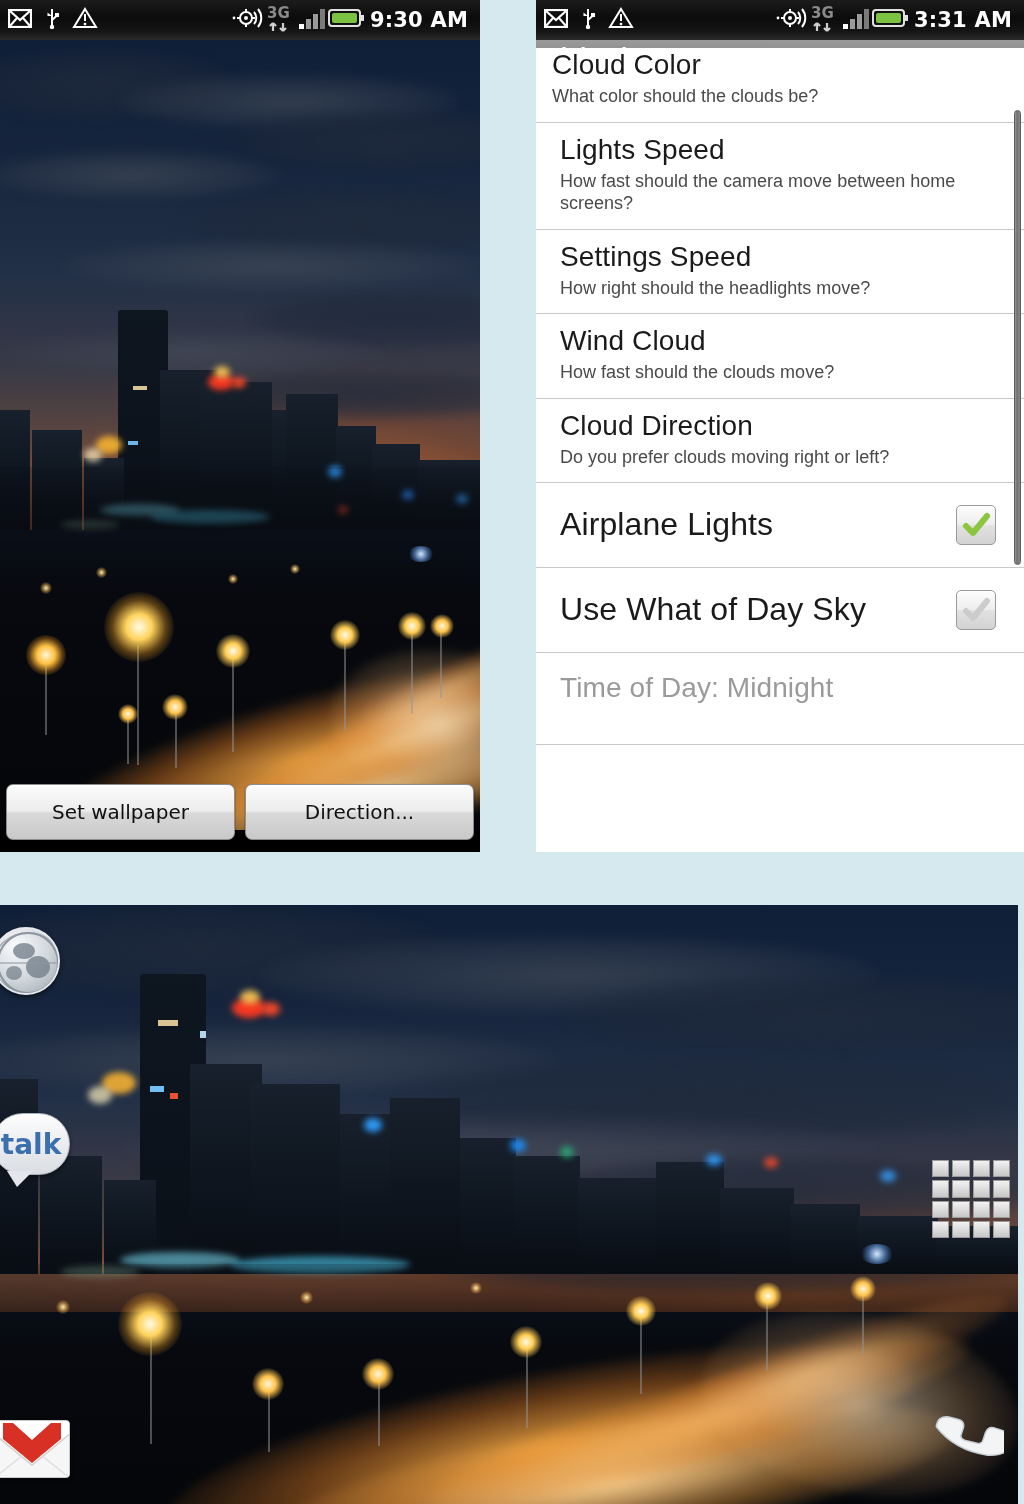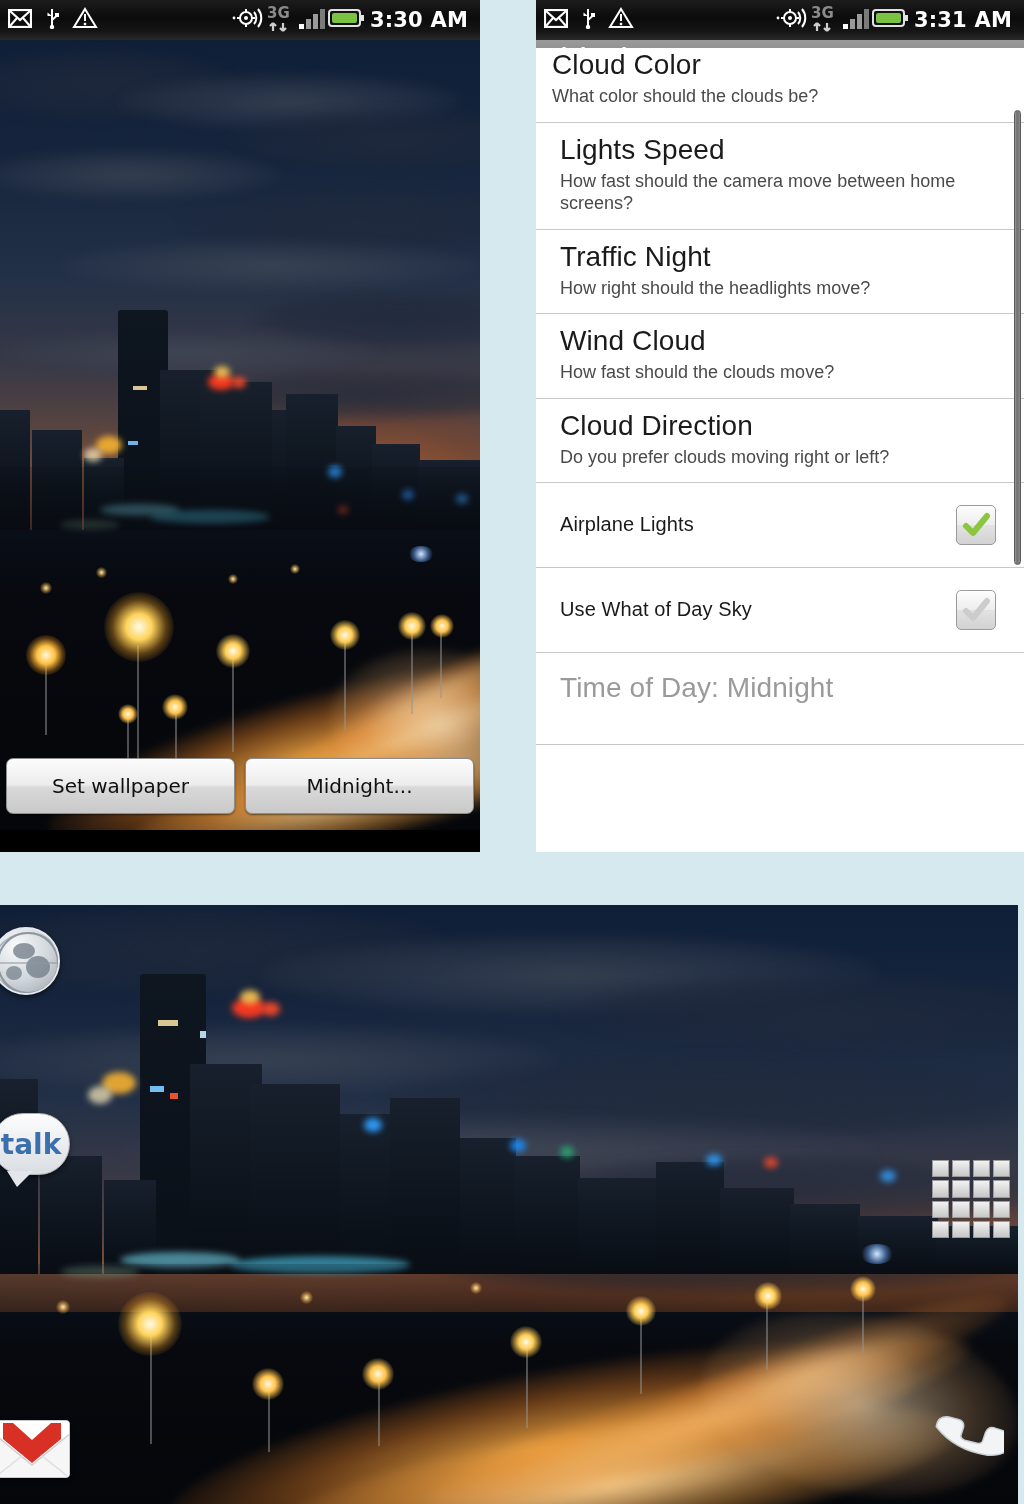--- a/index.html
+++ b/index.html
@@ -56,21 +56,21 @@
   .bld { position: absolute; bottom: 0; background: linear-gradient(to bottom, #17202c 0%, #0d141d 60%, #090d14 100%); }
   .bld.tall { background: linear-gradient(to bottom, #0e1620 0%, #0a1018 100%); }
   .win { position: absolute; background: rgba(255,228,170,.85); }
   .glow { position: absolute; border-radius: 50%; filter: blur(3px); }
   .lamp { position: absolute; width: 2px; background: rgba(150,150,150,.5); }
   .flare { position: absolute; border-radius: 50%; }
   .trail { position: absolute; border-radius: 50%; filter: blur(4px); }
 
   
   .btnrow {
-    position: absolute; left: 0; bottom: 38px; width: 480px;
+    position: absolute; left: 0; bottom: 12px; width: 480px;
     display: flex; gap: 10px; padding: 0 6px; border-radius: 15px;
   }
   .abtn {
     flex: 1 1 0; height: 56px; border-radius: 7px;
     background: linear-gradient(to bottom, #fcfcfc 0%, #ececec 48%, #d9d9d9 52%, #c9c9c9 100%);
     border: 1px solid #8d8d8d;
     box-shadow: 0 1px 2px rgba(0,0,0,.5), inset 0 1px 0 rgba(255,255,255,.9);
     display: flex; align-items: center; justify-content: center;
     font-size: 20px; color: #101010; font-family: "DejaVu Sans", sans-serif;
   }
@@ -93,21 +93,21 @@
   }
   .list { position: absolute; left: 0; top: 70px; width: 100%; bottom: 0; background: #fff; }
   .row {
     position: relative; border-bottom: 1px solid #c9c9c9;
     padding: 10px 28px 14px 24px; background: #fff;
   }
   .row .ttl { font-size: 28px; color: #1a1a1a; line-height: 1.18; letter-spacing: .1px; }
   .row .sub { font-size: 18px; color: #4a4a4a; line-height: 1.25; margin-top: 4px; }
   .row.clipped { padding-top: 0; margin-top: -22px; padding-left: 16px; }
   .row.check { display: flex; align-items: center; justify-content: space-between; padding: 22px 28px 22px 24px; }
-  .row.check .ttl { font-size: 20px; }
+  .row.check .ttl { font-size: 32px; }
   .row.dim .ttl { color: #9a9a9a; }
   .cbx {
     width: 40px; height: 40px; border-radius: 5px; flex: 0 0 auto;
     background: linear-gradient(to bottom, #fdfdfd 0%, #ededed 50%, #e2e2e2 51%, #d2d2d2 100%);
     border: 1px solid #9a9a9a;
     box-shadow: inset 0 1px 0 rgba(255,255,255,.9);
     position: relative;
   }
   .cbx svg { position: absolute; left: 3px; top: 3px; }
   .scrollbar {
@@ -213,21 +213,21 @@
               <rect x="22" y="3" width="5" height="20" fill="#7a7a7a"></rect>
             </svg>
         </span>
         <span class="ic">
           <svg width="38" height="22" viewBox="0 0 38 22">
               <rect x="1" y="3" width="31" height="16" rx="3" fill="none" stroke="#e2e2e2" stroke-width="2"></rect>
               <rect x="32" y="8" width="4" height="6" fill="#e2e2e2"></rect>
               <rect x="4" y="6" width="25" height="10" rx="2" fill="#7cc242"></rect>
             </svg>
         </span>
-        <span class="sb-time">3:30 AM</span>
+        <span class="sb-time">9:30 AM</span>
       </div>
     </div>
 
     <div class="wall">
       <div class="city">
         <div class="sky"></div>
         <div class="clouds">
           <div class="cl" style="left:-40px;top:10px;width:280px;height:70px;"></div>
           <div class="cl l" style="left:120px;top:34px;width:340px;height:56px;"></div>
           <div class="cl" style="left:230px;top:70px;width:320px;height:60px;"></div>
@@ -293,21 +293,21 @@
         <div class="flare" style="left:40px;bottom:236px;width:12px;height:12px;background:radial-gradient(circle,#ffe9a8 0%,rgba(255,190,80,.4) 45%,rgba(0,0,0,0) 75%);"></div>
         <div class="flare" style="left:96px;bottom:252px;width:11px;height:11px;background:radial-gradient(circle,#ffe9a8 0%,rgba(255,190,80,.4) 45%,rgba(0,0,0,0) 75%);"></div>
         <div class="flare" style="left:228px;bottom:246px;width:10px;height:10px;background:radial-gradient(circle,#ffe9a8 0%,rgba(255,190,80,.4) 45%,rgba(0,0,0,0) 75%);"></div>
         <div class="flare" style="left:290px;bottom:256px;width:10px;height:10px;background:radial-gradient(circle,#ffe9a8 0%,rgba(255,190,80,.4) 45%,rgba(0,0,0,0) 75%);"></div>
         <div class="flare" style="left:408px;bottom:268px;width:26px;height:16px;background:radial-gradient(circle,#cfe6ff 0%,rgba(110,170,255,.5) 45%,rgba(0,0,0,0) 78%);"></div>
       </div>
     </div>
 
     <div class="btnrow">
       <div class="abtn">Set wallpaper</div>
-      <div class="abtn">Midnight...</div>
+      <div class="abtn">Direction...</div>
     </div>
   </div>
 
   <div class="settings">
 
     <div class="statusbar">
       <div class="sb-left">
         <span class="ic">
           <svg width="24" height="19" viewBox="0 0 24 19">
               <rect x="1" y="1" width="22" height="17" fill="none" stroke="#fff" stroke-width="2.2"></rect>
@@ -380,21 +380,21 @@
         <div class="ttl">Cloud Color</div>
         <div class="sub">What color should the clouds be?</div>
       </div>
 
       <div class="row">
         <div class="ttl">Lights Speed</div>
         <div class="sub">How fast should the camera move between home screens?</div>
       </div>
 
       <div class="row">
-        <div class="ttl">Traffic Night</div>
+        <div class="ttl">Settings Speed</div>
         <div class="sub">How right should the headlights move?</div>
       </div>
 
       <div class="row">
         <div class="ttl">Wind Cloud</div>
         <div class="sub">How fast should the clouds move?</div>
       </div>
 
       <div class="row">
         <div class="ttl">Cloud Direction</div>

